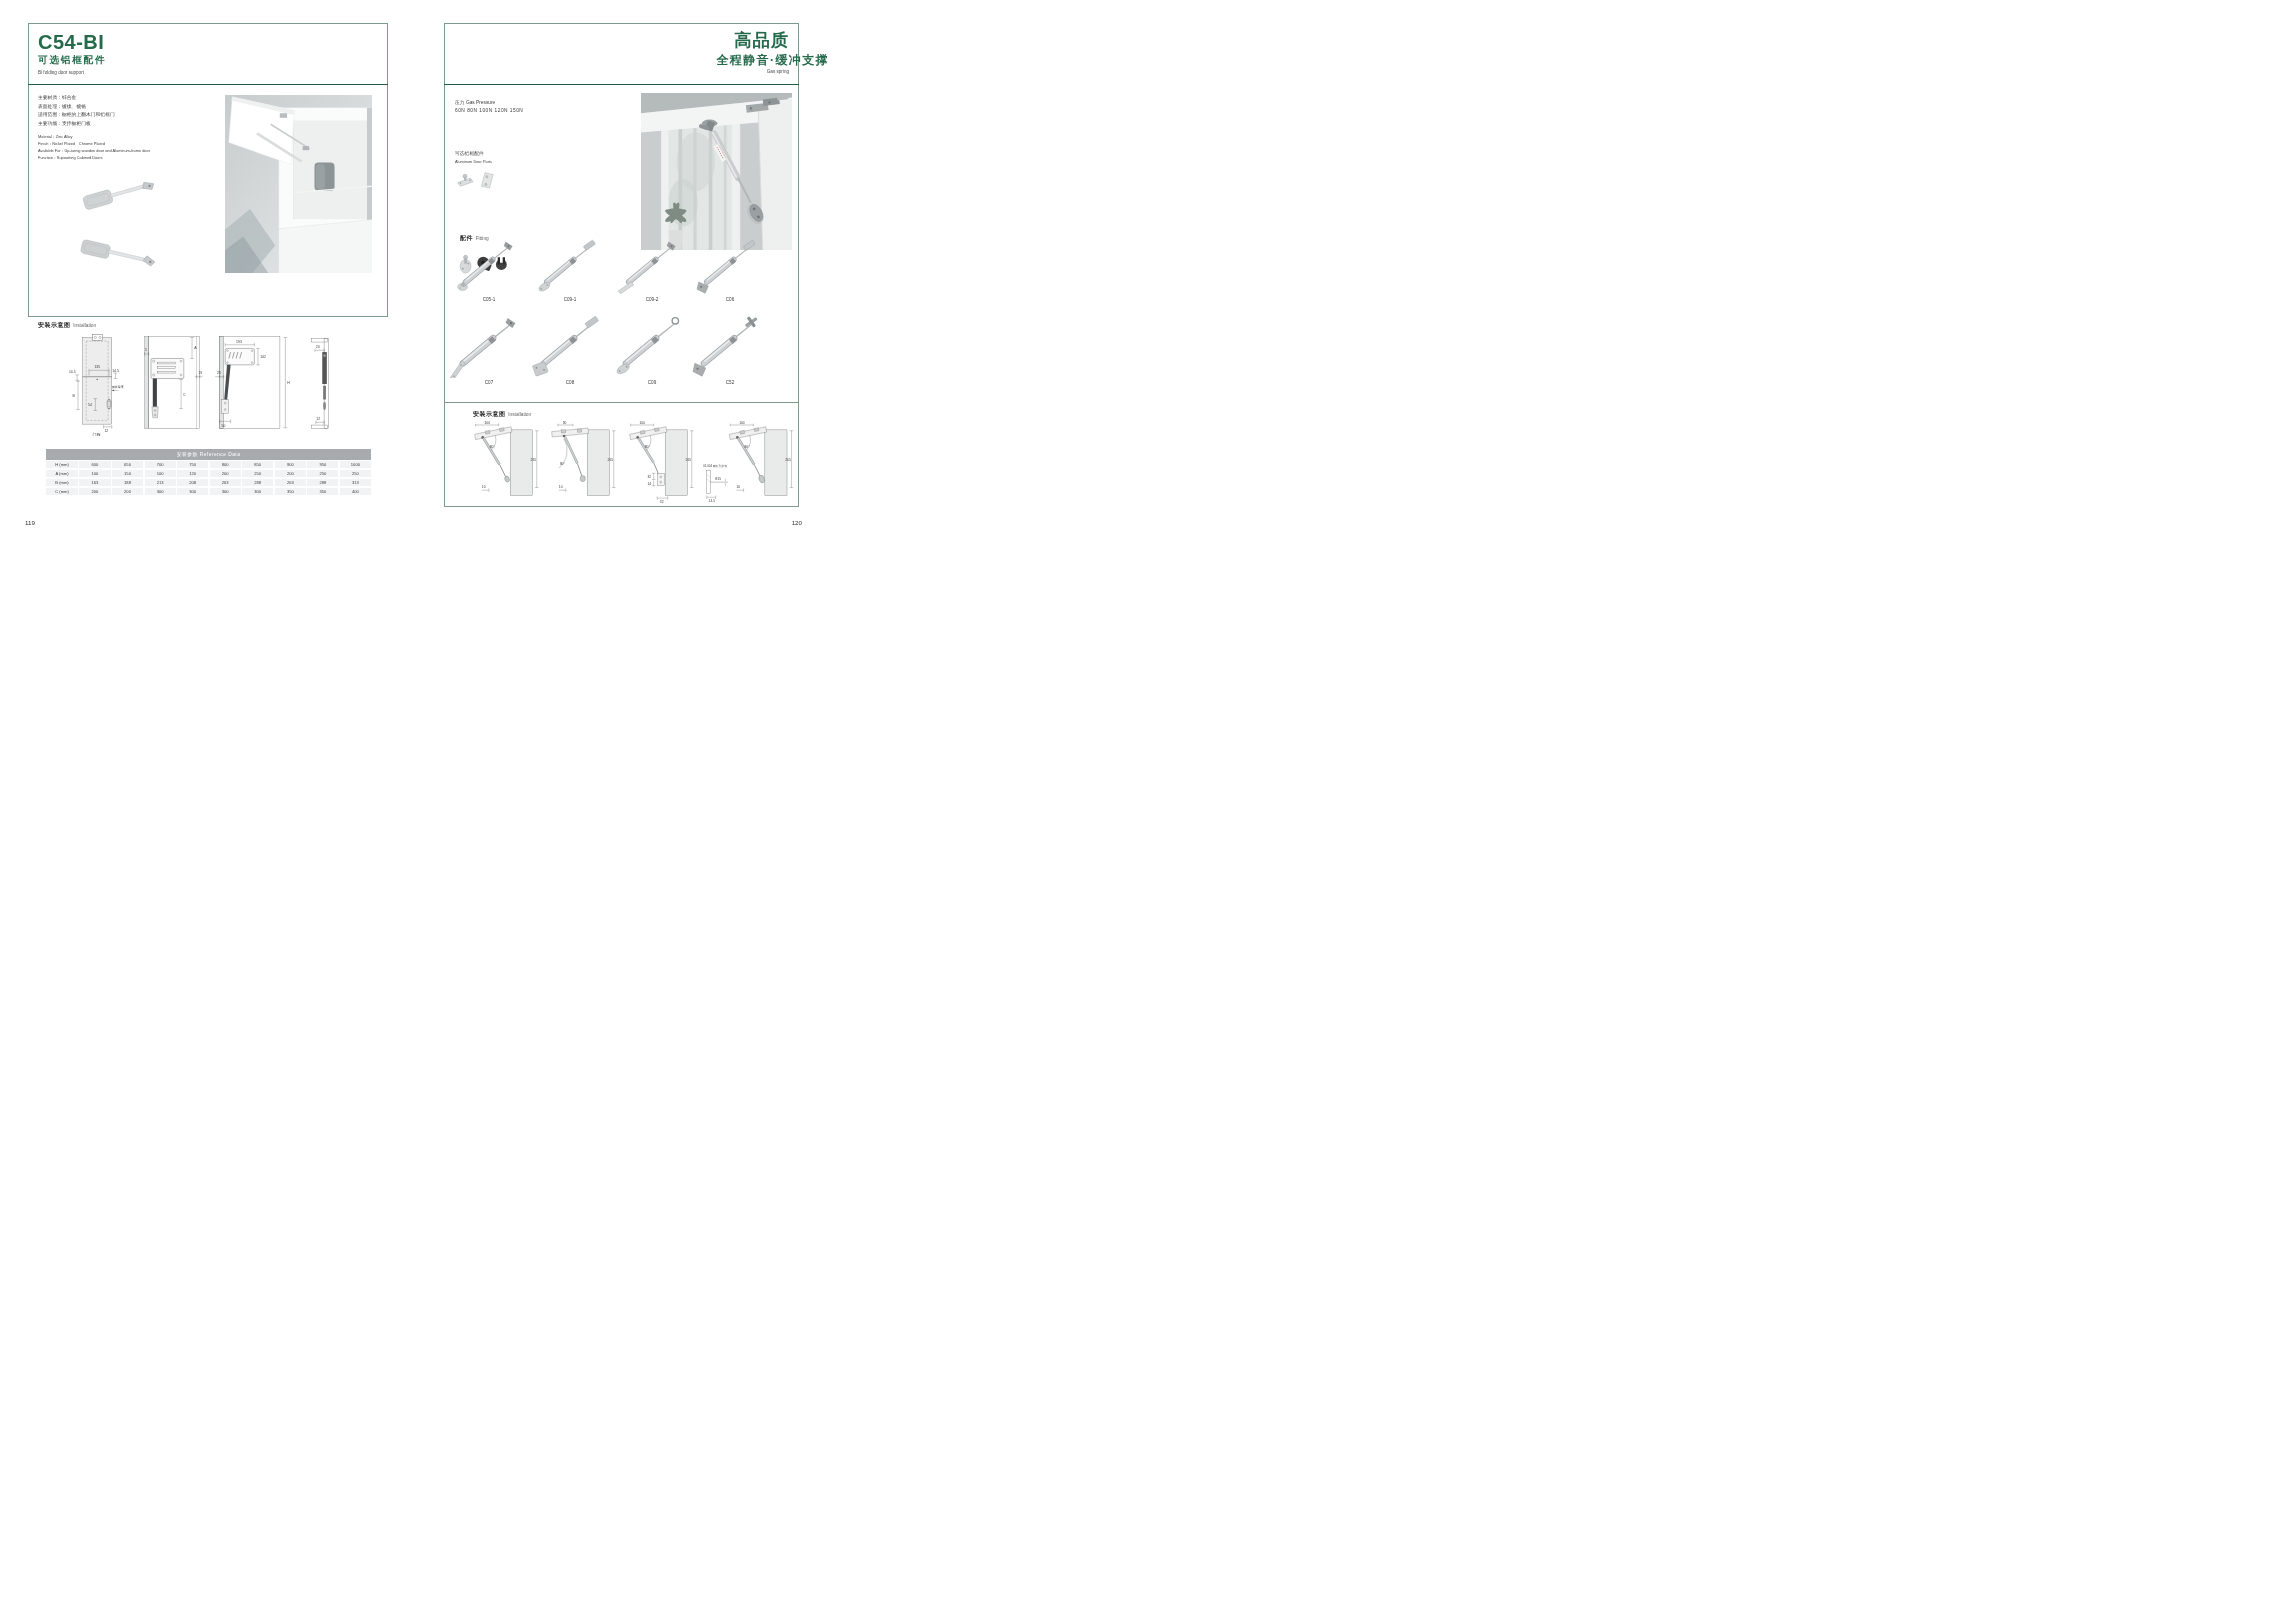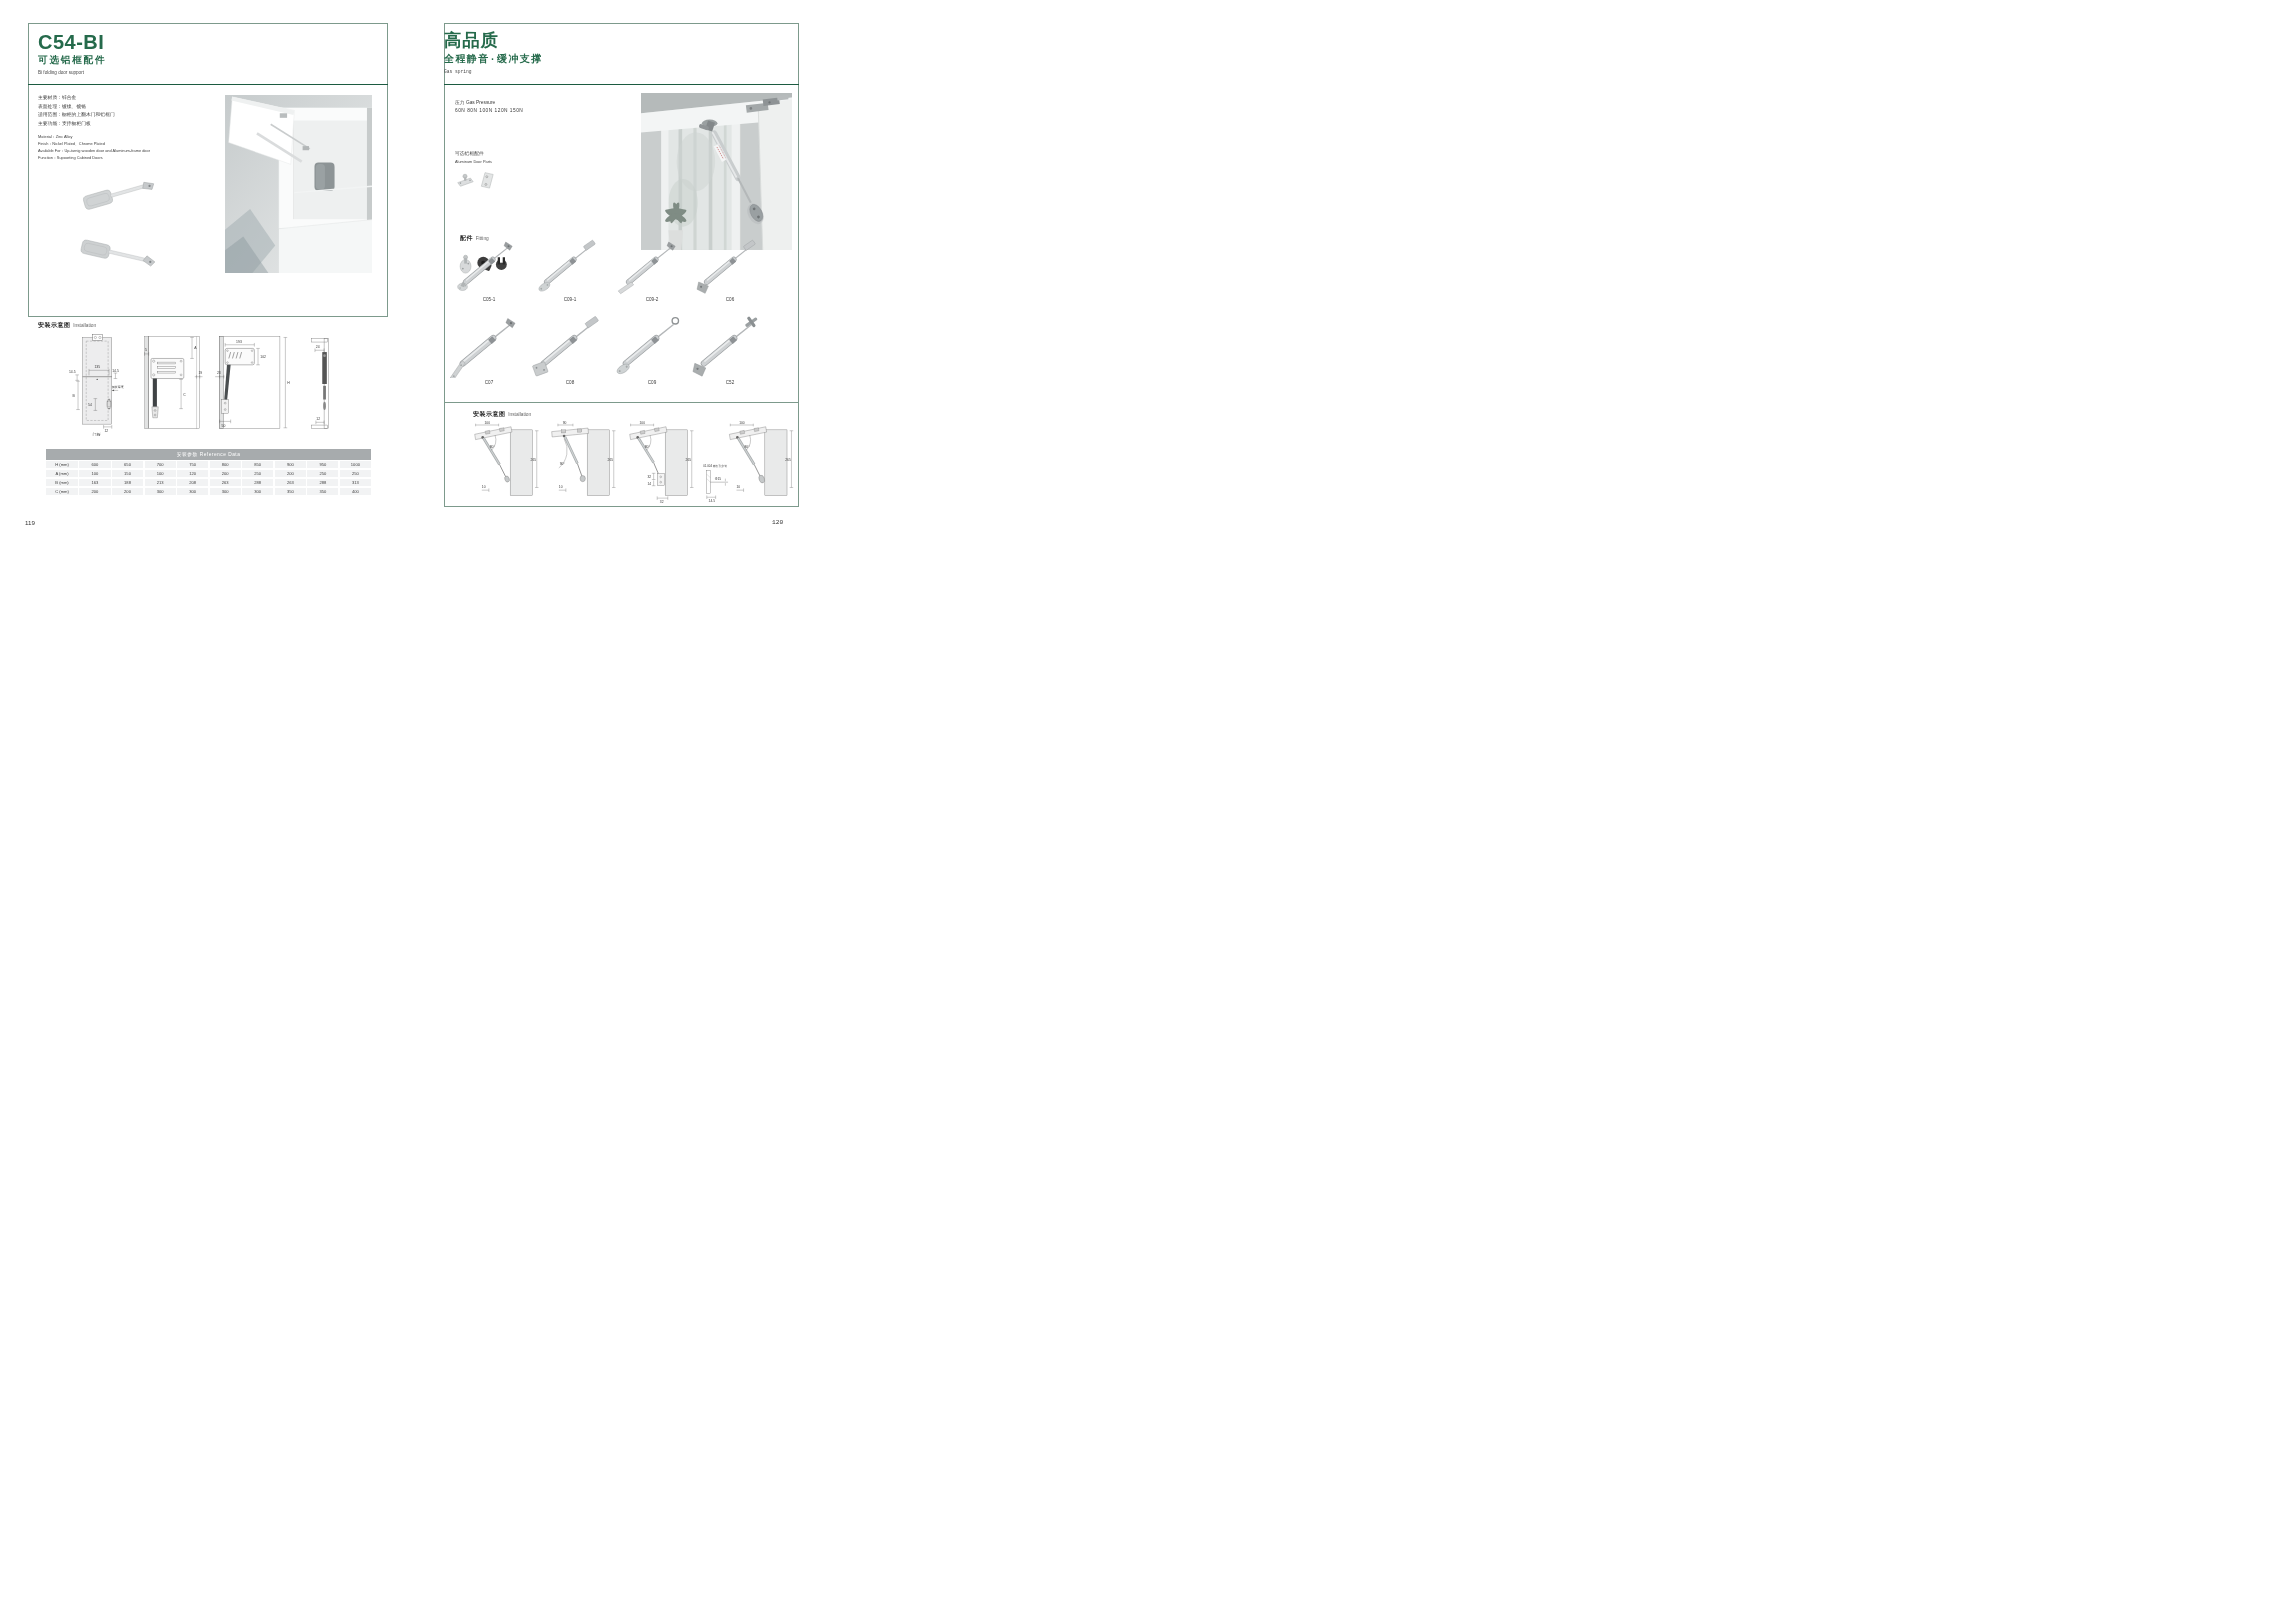--- a/index.html
+++ b/index.html
@@ -5,29 +5,29 @@
   html,body{margin:0;padding:0;background:#ffffff;font-family:"Liberation Sans",sans-serif;color:#3c3c3c;}
   #canvas{position:relative;width:827px;height:539px;background:#fff;overflow:hidden;}
   .abs{position:absolute;}
   .box{border:0.5px solid #7d9a8c;box-sizing:border-box;}
   .gbar{background:#1c5b41;}
   .thinline{background:#7d9a8c;}
   .green{color:#256a4b;}
   .model{font-size:20px;font-weight:bold;letter-spacing:0.5px;}
   .title-big{font-size:17.4px;font-weight:bold;letter-spacing:0.9px;}
   .sub-cn{font-size:9.6px;font-weight:bold;letter-spacing:1.8px;}
-  .sub-cn2{font-size:10px;font-weight:bold;letter-spacing:1.4px;}
+  .sub-cn2{font-size:12px;font-weight:bold;letter-spacing:1.4px;padding-left:40px;}
   .sub-en{font-size:4.6px;color:#4a4a4a;}
   .spec-line{font-size:4.8px;line-height:8.7px;color:#3a3a3a;}
   .spec-line-en{font-size:3.9px;line-height:6.9px;color:#3f3f3f;}
   .sec-cn{font-size:6px;font-weight:600;color:#2d2d2d;letter-spacing:0.5px;}
   .sec-en{font-size:4.8px;color:#666;margin-left:2.7px;font-weight:400;}
   .prod-label{font-size:4.6px;color:#3c3c3c;text-align:center;display:block;}
   .pagenum{font-size:6.2px;color:#333;}
-  .rtl{font-family:Liberation Mono, monospace;}
+  .rtl{text-align:right;}
   .tbl{position:absolute;left:46px;top:449px;width:325px;}
   .tbl-head{height:10.5px;background:#a7abad;color:#fff;font-size:4.8px;display:flex;align-items:center;justify-content:center;letter-spacing:0.5px;}
   .tbl-grid{display:grid;grid-template-columns:32px repeat(9,1fr);gap:1.4px;margin-top:1.4px;background:#fff;}
   .cell{background:#f2f3f4;height:7.5px;display:flex;align-items:center;justify-content:center;font-size:4.1px;color:#3f3f3f;}
   svg .d{stroke:#555;stroke-width:0.7;fill:none;}
   svg .outl{stroke:#666;stroke-width:0.8;fill:none;}
   svg text.dim{font-size:7.5px;fill:#383838;font-family:"Liberation Sans",sans-serif;}
   svg text.dim-s{font-size:6.5px;fill:#383838;font-family:"Liberation Sans",sans-serif;}
 </style>
 </head>

